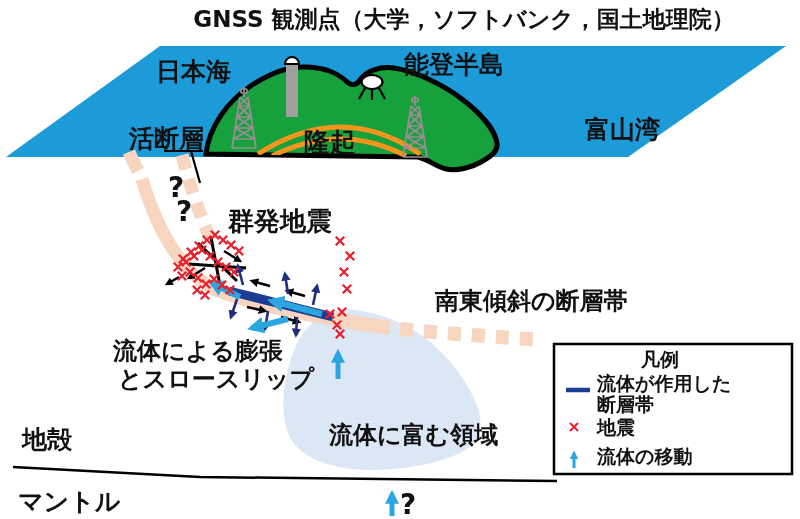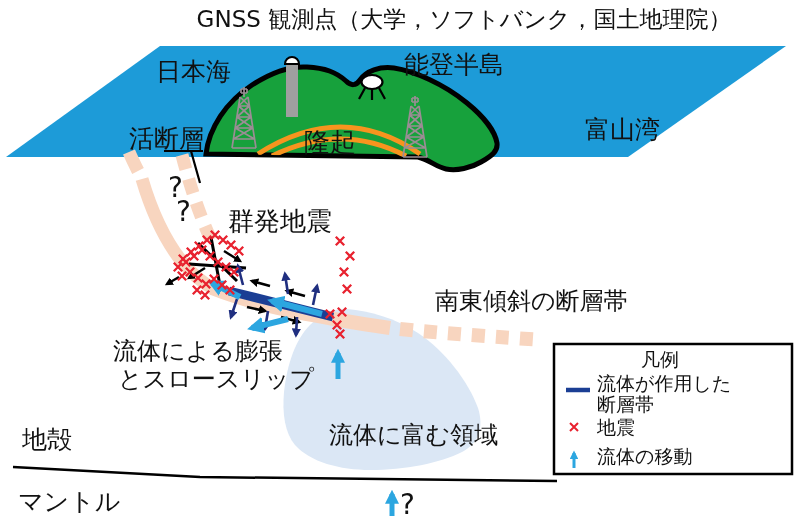--- a/index.html
+++ b/index.html
@@ -1,17 +1,17 @@
 <!DOCTYPE html>
 <html><head>
 <meta charset="utf-8">
 <style>
   html,body{margin:0;padding:0;background:#ffffff;}
   #stage{position:relative;width:800px;height:519px;background:#ffffff;overflow:hidden;
-         font-family:"DejaVu Sans","Liberation Sans",sans-serif;}
+         font-family:"DejaVu Sans","Liberation Sans",sans-serif;font-weight:bold;}
   svg text{font-family:"DejaVu Sans","Liberation Sans",sans-serif;fill:#111;}
 </style>
 </head>
 <body>
 
 <div id="stage">
 <svg width="800" height="519" viewBox="0 0 800 519">
   <defs>
     <marker id="ah-lb" viewBox="0 0 10 10" refX="7" refY="5" markerWidth="2.8" markerHeight="2.8" orient="auto-start-reverse">
       <path d="M0,0 L10,5 L0,10 z" fill="#2ca6e0"></path>

